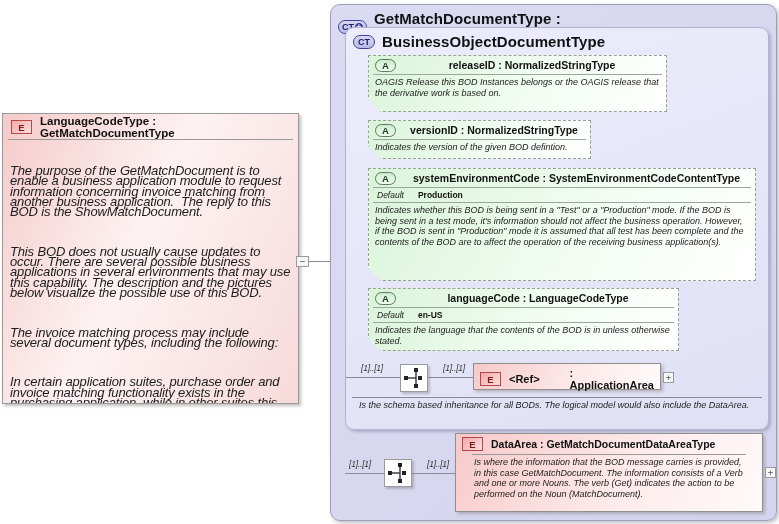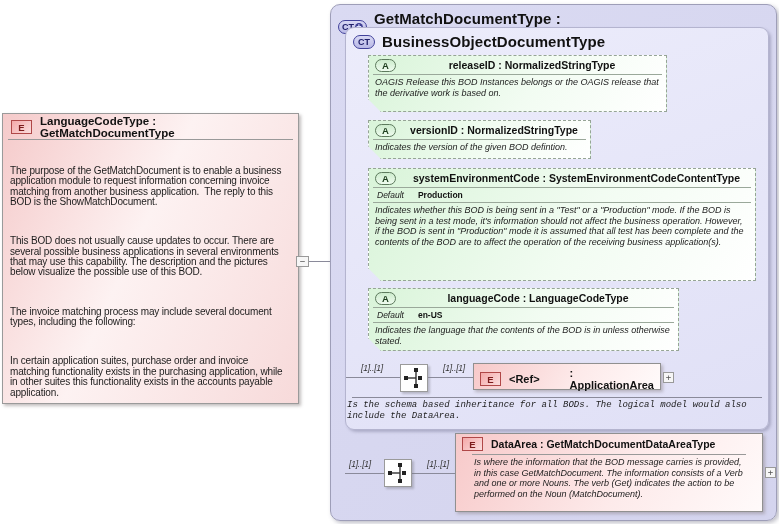--- a/index.html
+++ b/index.html
@@ -52,21 +52,21 @@
   .left-box {
     position:absolute; left:2px; top:113px; width:297px; height:291px;
     background:linear-gradient(115deg,#f5caca 0%,#fdf2f2 45%,#f7dada 100%);
     border:1px solid #9a9a9a;
     box-shadow:2px 2px 3px rgba(120,110,110,.45);
     overflow:hidden;
   }
   .left-header { display:flex; align-items:center; gap:8px; height:25px; padding:0 8px; }
   .left-title { font-size:11.5px; font-weight:bold; color:#111; }
   .hsep { border-top:1px solid #999; margin:0 5px; }
-  .left-body { padding:5px 15px 0 7px; font-size:10px; line-height:10.4px; color:#1c1c1c; letter-spacing:-0.15px; white-space:pre-wrap; }
+  .left-body { padding:5px 5px 0 7px; font-style:italic; font-size:13px; line-height:10.4px; color:#1c1c1c; letter-spacing:-0.15px; white-space:pre-wrap; }
   .left-body p { margin-bottom:8px; }
 
   
   .attr {
     position:absolute;
     background:linear-gradient(120deg,#d9f4d9 0%,#f2fcf2 55%,#ffffff 100%);
     border:1px dashed #96a496;
     clip-path:polygon(0 0,100% 0,100% 100%,13px 100%,0 calc(100% - 13px));
     filter:drop-shadow(2px 2px 2px rgba(110,120,110,.35));
   }
@@ -98,21 +98,21 @@
     position:absolute; width:28px; height:28px; background:#ffffff;
     border:1px solid #9a9a9a; box-shadow:1.5px 1.5px 2px rgba(120,120,130,.4);
   }
   .expander {
     position:absolute; width:11px; height:11px; background:#f6f6f6;
     border:1px solid #999; color:#555; font-size:9px; line-height:9px;
     text-align:center; font-family:"DejaVu Sans Mono", monospace;
     cursor:pointer;
   }
   .inner-note-sep { position:absolute; left:352px; top:397px; width:410px; border-top:1px solid #8a8a9a; }
-  .inner-note { position:absolute; left:347px; top:400px; width:408px; font-style:italic; font-size:9px; line-height:10.6px; color:#1c1c1c;font-family:Liberation Mono, monospace; }
+  .inner-note { position:absolute; left:359px; top:400px; width:408px; font-style:italic; font-size:9px; line-height:10.6px; color:#1c1c1c; }
 </style>
 </head>
 <body>
 
 <div id="stage">
 
   <div class="left-box">
     <div class="left-header">
       <span class="badge-e">E</span>
       <span class="left-title">LanguageCodeType : GetMatchDocumentType</span>

